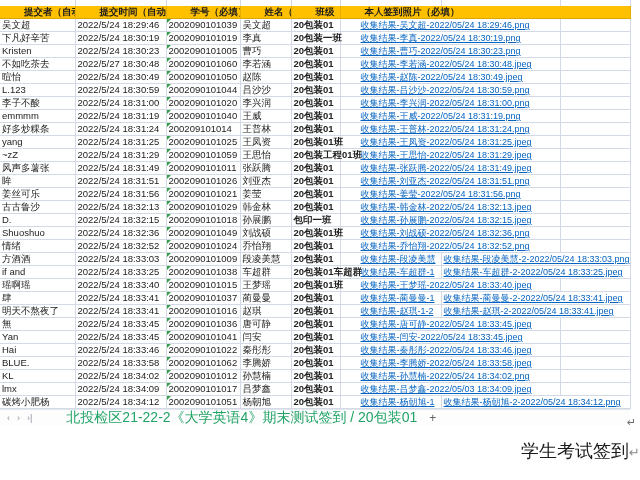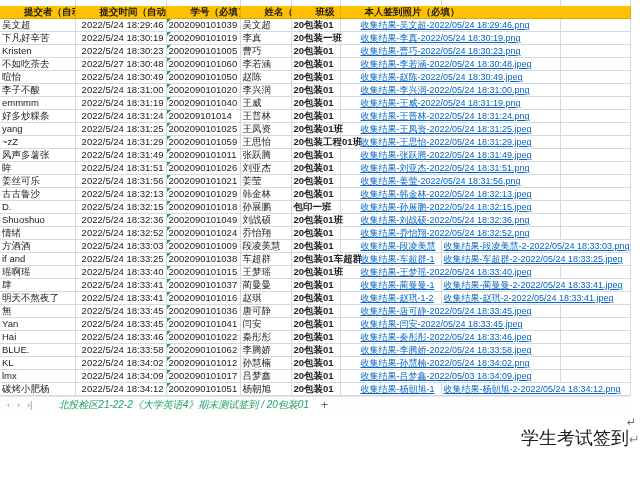--- a/index.html
+++ b/index.html
@@ -13,35 +13,35 @@
     font-size:9.5px;height:12px;line-height:12px;padding:0 2px;
     white-space:nowrap;overflow:hidden;
     border-right:1px solid #d3dae6;border-bottom:1px solid #d3dae6;
     color:#222;font-weight:normal;text-align:left;vertical-align:middle;
   }
   tr.sliver td{height:6px;line-height:6px;border-bottom:none;}
   thead th{
     background:#ffc000;font-weight:bold;color:#1a1a1a;
     border-right:1px solid #e6ad00;border-bottom:1px solid #dca700;padding-left:24px;
   }
-  td.time{text-align:right;}
+  td.time{}
   td.sid{position:relative;}
   td.sid .tri{
     position:absolute;left:0;top:0;width:0;height:0;
     border-top:4px solid #2f9e44;border-right:4px solid transparent;
   }
   td.cls{overflow:visible;font-weight:bold;}
   a.photo{color:#0563c1;text-decoration:underline;font-size:9px;cursor:pointer;}
   td.photo1{overflow:hidden;padding-left:20px;}
   .tabbar{
     width:630px;height:16px;display:flex;align-items:center;
     border-top:1px solid #e3e6ec;background:#fdfdfd;
   }
   .tabbar .nav{color:#8a8f98;font-size:9px;margin-left:7px;cursor:pointer;}
-  .tabbar .sheetname{color:#21a366;font-size:10px;margin-left:26px;cursor:pointer;font-style:italic;}
+  .tabbar .sheetname{color:#21a366;font-size:14px;margin-left:34px;cursor:pointer;}
   .tabbar .addsheet{color:#5f6368;font-size:12px;margin-left:12px;cursor:pointer;line-height:10px;}
   .endmark{position:absolute;left:627px;top:416px;color:#6b6b6b;font-size:11px;}
   .caption{
     margin-top:13px;text-align:right;color:#1b1b1b;
     font-family:"Liberation Serif","DejaVu Serif",serif;font-size:18px;
   }
   .caption .pmark{color:#8a8a8a;font-size:13px;font-family:"DejaVu Sans",sans-serif;}
 </style>
 </head>
 <body>
@@ -118,20 +118,29 @@
         <tr>
           <td>暄怡</td>
           <td class="time">2022/5/24 18:30:49</td>
           <td class="sid">2002090101050<i class="tri"></i></td>
           <td>赵陈</td>
           <td class="cls">20包装01</td>
           <td class="photo1" colspan="2"><a class="photo">收集结果-赵陈-2022/05/24 18:30:49.jpeg</a></td>
           <td></td>
         </tr>
         <tr>
+          <td>L.123</td>
+          <td class="time">2022/5/24 18:30:59</td>
+          <td class="sid">2002090101044<i class="tri"></i></td>
+          <td>吕沙沙</td>
+          <td class="cls">20包装01</td>
+          <td class="photo1" colspan="2"><a class="photo">收集结果-吕沙沙-2022/05/24 18:30:59.png</a></td>
+          <td></td>
+        </tr>
+        <tr>
           <td>李子不酸</td>
           <td class="time">2022/5/24 18:31:00</td>
           <td class="sid">2002090101020<i class="tri"></i></td>
           <td>李兴润</td>
           <td class="cls">20包装01</td>
           <td class="photo1" colspan="2"><a class="photo">收集结果-李兴润-2022/05/24 18:31:00.png</a></td>
           <td></td>
         </tr>
         <tr>
           <td>emmmm</td>

